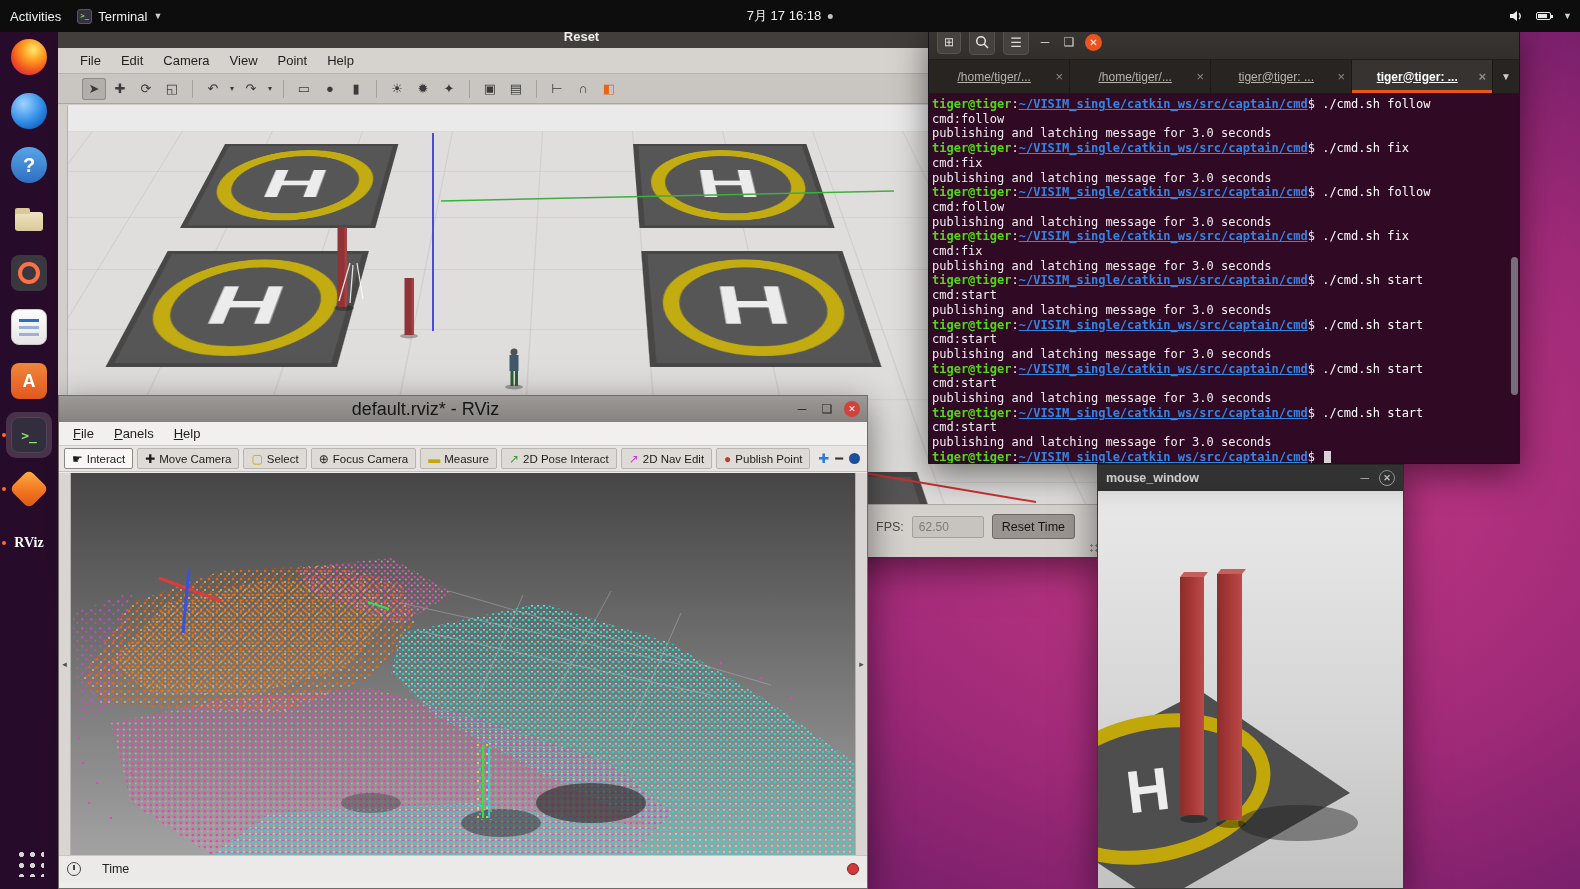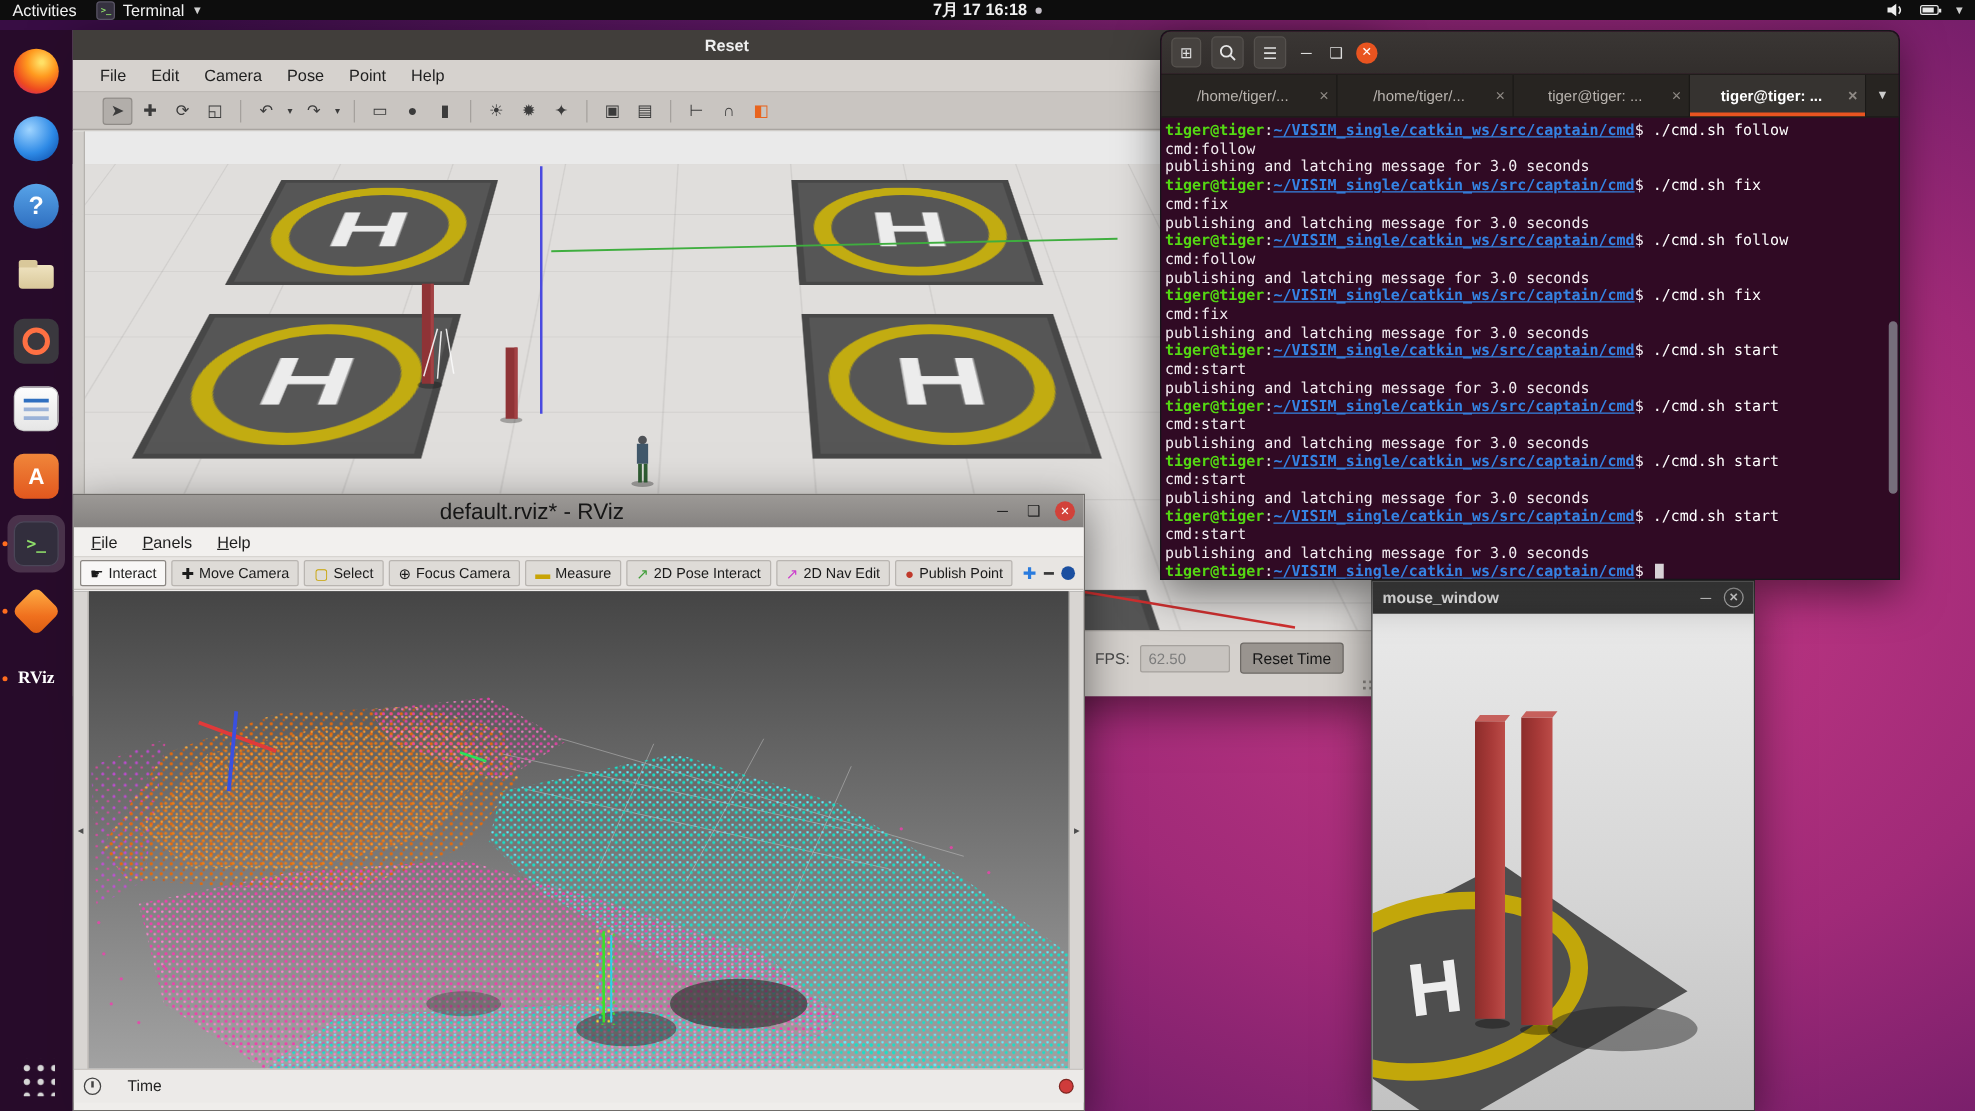--- a/index.html
+++ b/index.html
@@ -6,28 +6,28 @@
   html,body { background:#120414; }
   button { font:inherit; background:none; border:none; color:inherit; cursor:default; }
   #stage { position:relative; width:1580px; height:889px; overflow:hidden;
            font-family:"Liberation Sans",sans-serif; }
 
   
   .desktop-bg { position:absolute; inset:0;
     background:radial-gradient(1250px 950px at 78% 52%, #c83a86 0%, #a02a78 34%, #5c1762 68%, #380d44 100%); }
 
   
-  .topbar { position:absolute; left:0; top:0; width:1580px; height:16px; background:#0d0d0d;
+  .topbar { position:absolute; left:0; top:0; width:1580px; height:32px; background:#0d0d0d;
             color:#f1f1f1; font-size:13px; display:flex; align-items:center; z-index:40; }
   .tb-left { display:flex; align-items:center; gap:16px; padding-left:10px; }
   .tb-appicon { width:15px; height:15px; background:#35313f; border:1px solid #5a5566; border-radius:3px;
                 color:#8fe06a; font:bold 7px "DejaVu Sans Mono",monospace; display:flex; align-items:center; justify-content:center; }
   .tb-app { display:flex; align-items:center; gap:6px; }
   .tb-caret { font-size:9px; color:#cfcfcf; }
-  .tb-clock { position:absolute; left:50%; transform:translateX(-50%); display:flex; align-items:center; gap:7px; font-weight:bold;}
+  .tb-clock { position:absolute; left:50%; transform:translateX(-50%); display:flex; align-items:center; gap:7px; font-weight:normal;}
   .tb-dot { width:5px; height:5px; border-radius:50%; background:#d8d3dc; opacity:.9; }
   .tb-right { position:absolute; right:8px; display:flex; align-items:center; gap:12px; }
   .battery { width:15px; height:8px; border:1px solid #e8e8e8; border-radius:2px; position:relative; }
   .battery::before { content:""; position:absolute; left:1px; top:1px; bottom:1px; width:9px; background:#e8e8e8; }
   .battery::after { content:""; position:absolute; right:-3px; top:2px; width:2px; height:3px; background:#e8e8e8; }
 
   
   .dock { position:absolute; left:0; top:24px; width:58px; height:865px; background:rgba(38,12,40,.94);
           display:flex; flex-direction:column; align-items:center; padding-top:6px; z-index:35; }
   .dock-item { position:relative; width:46px; height:46px; margin:4px 0; display:flex; align-items:center; justify-content:center; }
@@ -141,21 +141,21 @@
               color:#ddd; font-size:12px; display:flex; align-items:center; justify-content:center; }
   .t-title { flex:1; text-align:center; color:#fff; font-weight:bold; font-size:13px; white-space:nowrap; overflow:hidden; }
   .t-iconbtn { width:26px; height:26px; border-radius:4px; background:#45413e; border:1px solid #55514e;
                display:flex; align-items:center; justify-content:center; color:#ddd; font-size:13px; }
   .t-min,.t-max { color:#ddd; width:16px; text-align:center; font-size:12px; }
   .t-close { width:17px; height:17px; border-radius:50%; background:#e95420; color:#fff; font-size:10px;
              display:flex; align-items:center; justify-content:center; }
   .t-tabbar { height:34px; background:#272421; display:flex; border-bottom:1px solid #1b1917; }
   .ttab { flex:1; max-width:148px; display:flex; align-items:center; padding:0 6px 0 8px; color:#b8b3ae;
           font-size:12px; border-right:1px solid #1b1917; position:relative; }
-  .ttab-label { flex:1; text-align:center; overflow:hidden; white-space:nowrap; }
+  .ttab-label { flex:1; text-align:center; overflow:hidden; white-space:nowrap;text-decoration:underline; }
   .ttab.active { background:#363330; color:#fff; font-weight:bold; }
   .ttab.active::after { content:""; position:absolute; left:0; right:0; bottom:0; height:3px; background:#e95420; }
   .ttab-close { color:#8f8a85; margin-left:4px; font-size:13px; }
   .t-tabcaret { width:26px; display:flex; align-items:center; justify-content:center; color:#ccc; font-size:10px; }
   .t-body { position:absolute; left:0; right:0; top:70px; bottom:0; padding:2px 3px;
             font-family:"DejaVu Sans Mono",monospace; font-size:12px; line-height:14.7px; color:#f2ecf1;
             overflow:hidden; white-space:pre-wrap; }
   .tg { color:#54d813; font-weight:bold; }
   .tb2 { color:#3584e4; font-weight:bold; text-decoration:underline; }
   .tw { color:#f2ecf1; }
@@ -171,21 +171,21 @@
   <div class="desktop-bg"></div>
 
   <section class="window gazebo">
     <div class="gz-titlebar">
       <span>Reset</span>
     </div>
     <nav class="gz-menubar">
         <span class="menu-item">File</span>
         <span class="menu-item">Edit</span>
         <span class="menu-item">Camera</span>
-        <span class="menu-item">Pose</span>
+        <span class="menu-item">View</span>
         <span class="menu-item">Point</span>
         <span class="menu-item">Help</span>
       </nav>
     <div class="gz-toolbar">
         <button class="tb-btn active">➤</button>
         <button class="tb-btn">✚</button>
         <button class="tb-btn">⟳</button>
         <button class="tb-btn">◱</button>
         <span class="tb-sep"></span>
         <button class="tb-btn">↶</button>

